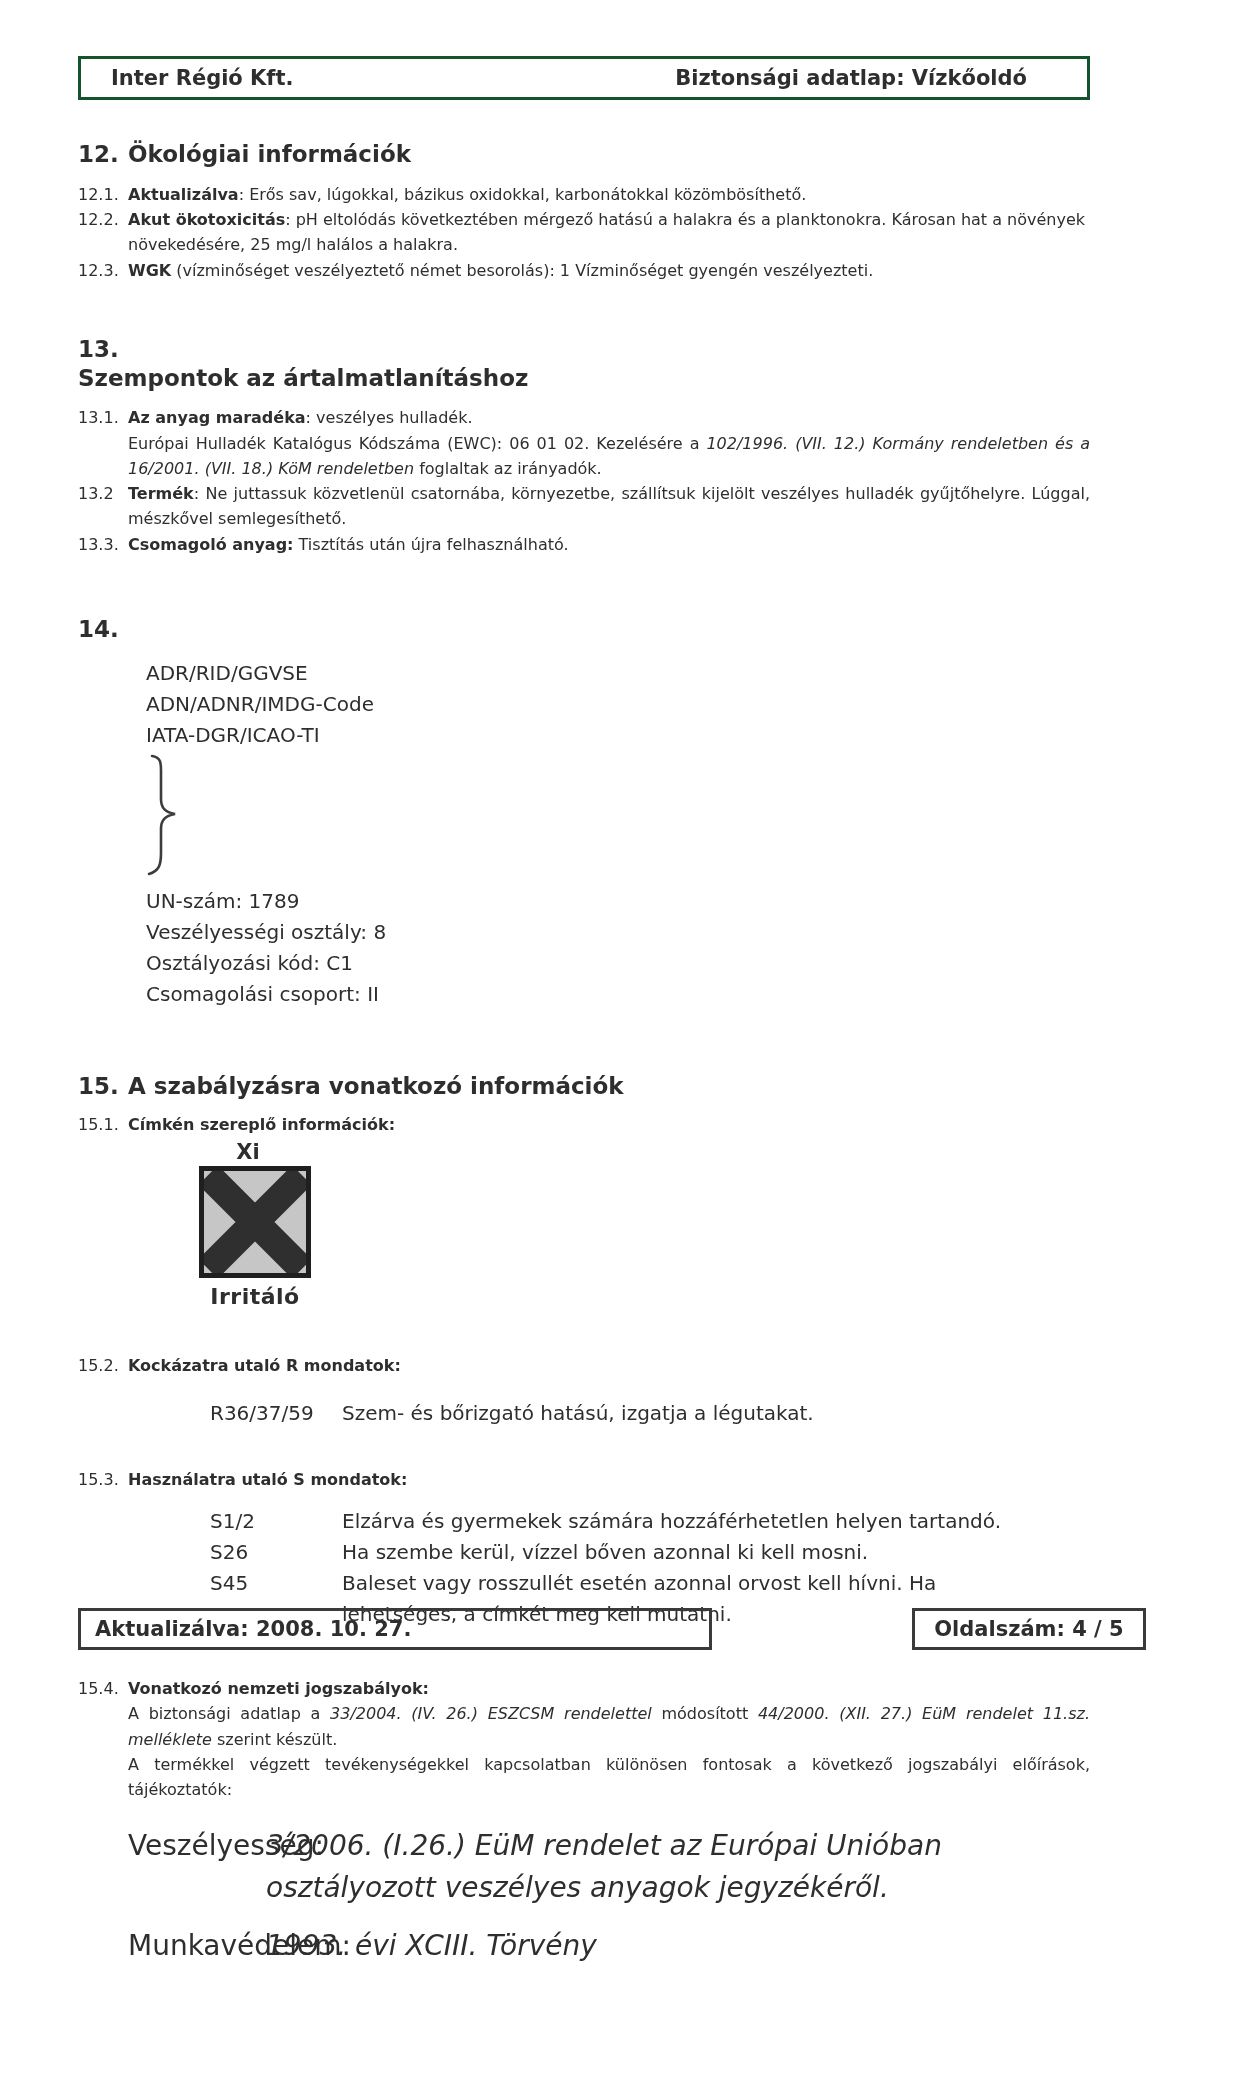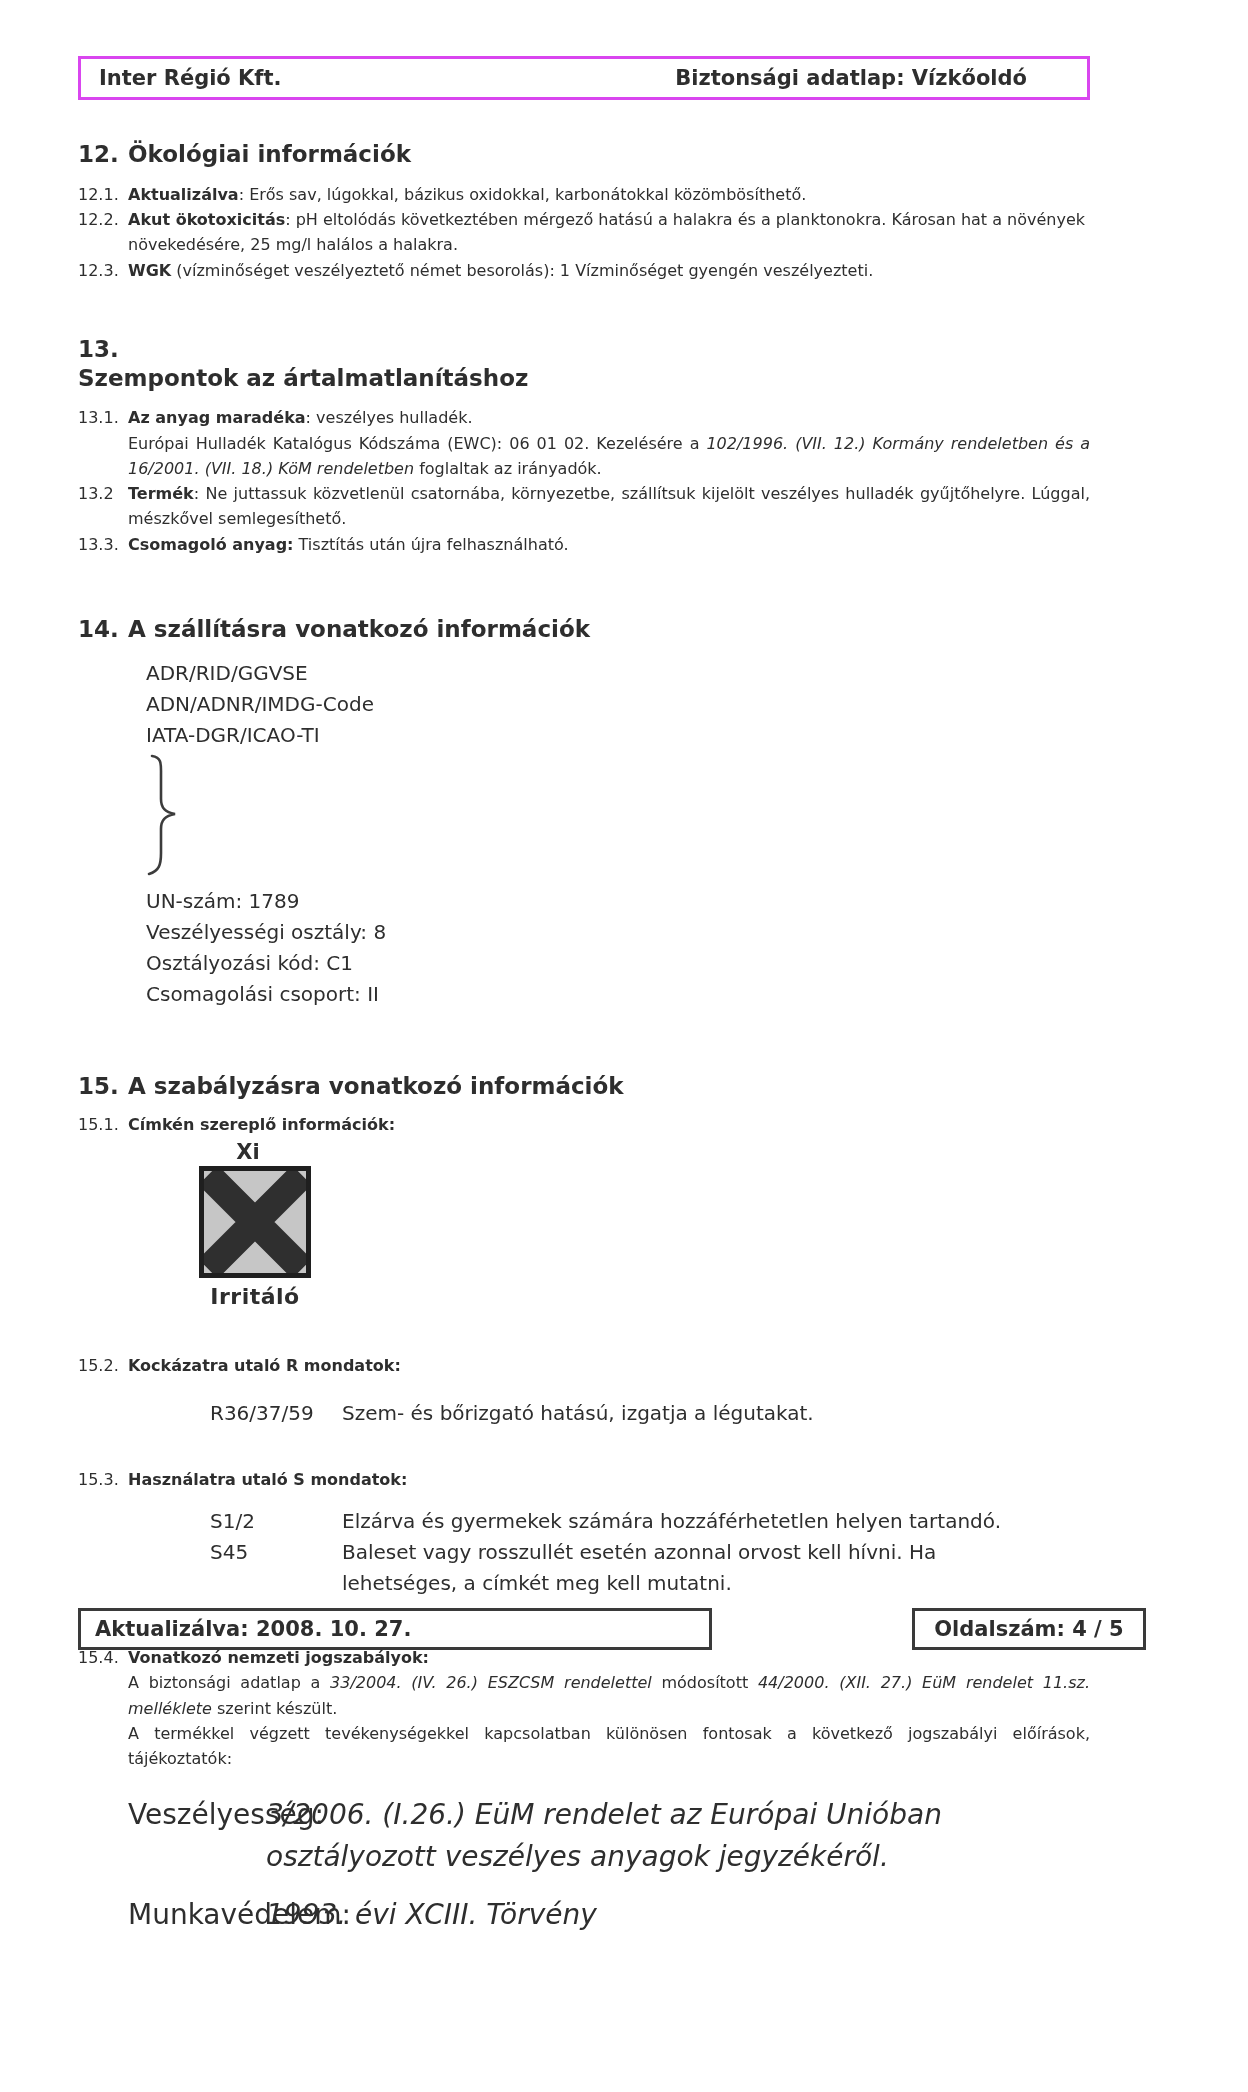--- a/index.html
+++ b/index.html
@@ -8,23 +8,23 @@
     background: #ffffff;
     color: #2e2e2e;
     font-family: "DejaVu Sans", "Liberation Sans", sans-serif;
     position: relative;
     overflow: hidden;
   }
   .page { padding: 56px 158px 0 78px; }
 
   
   .hdr-box {
-    border: 3px solid #d946ef;
+    border: 3px solid #14532d;
     display: flex; justify-content: space-between; align-items: center;
-    padding: 7px 18px 7px 18px;
+    padding: 7px 18px 7px 30px;
     font-weight: bold; font-size: 21px;
   }
   .hdr-right { padding-right: 42px; }
 
   .footer {
     position: absolute; left: 78px; right: 102px; top: 1608px;
     display: flex; justify-content: space-between; align-items: stretch;
   }
   .fbox {
     border: 3px solid #3a3a3a;
@@ -134,21 +134,20 @@
       <div class="ibody just"><b class="lbl">Termék</b><span>: Ne juttassuk közvetlenül csatornába, környezetbe, szállítsuk kijelölt veszélyes hulladék gyűjtőhelyre. Lúggal, mészkővel semlegesíthető.</span></div>
     </div>
     <div class="item">
       <span class="inum">13.3.</span>
       <div class="ibody"><b class="lbl">Csomagoló anyag:</b><span> Tisztítás után újra felhasználható.</span></div>
     </div>
   </div>
 
   <div class="sec-h mt-sec14">
     <span class="num">14.</span>
-    <span>A szállításra vonatkozó információk</span>
   </div>
   <div class="transport">
     <div class="t-codes">
       <div>ADR/RID/GGVSE</div>
       <div>ADN/ADNR/IMDG-Code</div>
       <div>IATA-DGR/ICAO-TI</div>
     </div>
     <div class="t-brace">
       <svg width="40" height="124" viewBox="0 0 40 124" fill="none" xmlns="http://www.w3.org/2000/svg">
         <path d="M6 3 C 16 4, 15 12, 15 22 L15 46 C15 55, 19 59, 29 61 C19 63, 15 67, 15 76 L15 100 C15 112, 13 118, 3 121" stroke="#3c3c3c" stroke-width="2.6" fill="none" stroke-linecap="round"></path>
@@ -193,20 +192,24 @@
   <div class="item mt-153">
     <span class="inum">15.3.</span>
     <div class="ibody"><b class="lbl">Használatra utaló S mondatok:</b></div>
   </div>
   <div class="mt-srows">
     <div class="phrase-row">
       <span class="p-code">S1/2</span>
       <span class="p-text">Elzárva és gyermekek számára hozzáférhetetlen helyen tartandó.</span>
     </div>
     <div class="phrase-row">
+      <span class="p-code">S26</span>
+      <span class="p-text">Ha szembe kerül, vízzel bőven azonnal ki kell mosni.</span>
+    </div>
+    <div class="phrase-row">
       <span class="p-code">S45</span>
       <span class="p-text">Baleset vagy rosszullét esetén azonnal orvost kell hívni. Ha lehetséges, a címkét meg kell mutatni.</span>
     </div>
   </div>
 
   <div class="item mt-154">
     <span class="inum">15.4.</span>
     <div class="ibody">
       <div><b class="lbl">Vonatkozó nemzeti jogszabályok:</b></div>
       <div class="just"><span>A biztonsági adatlap a </span><i>33/2004. (IV. 26.) ESZCSM rendelettel</i><span> módosított </span><i>44/2000. (XII. 27.) EüM rendelet 11.sz. melléklete</i><span> szerint készült.</span></div>

